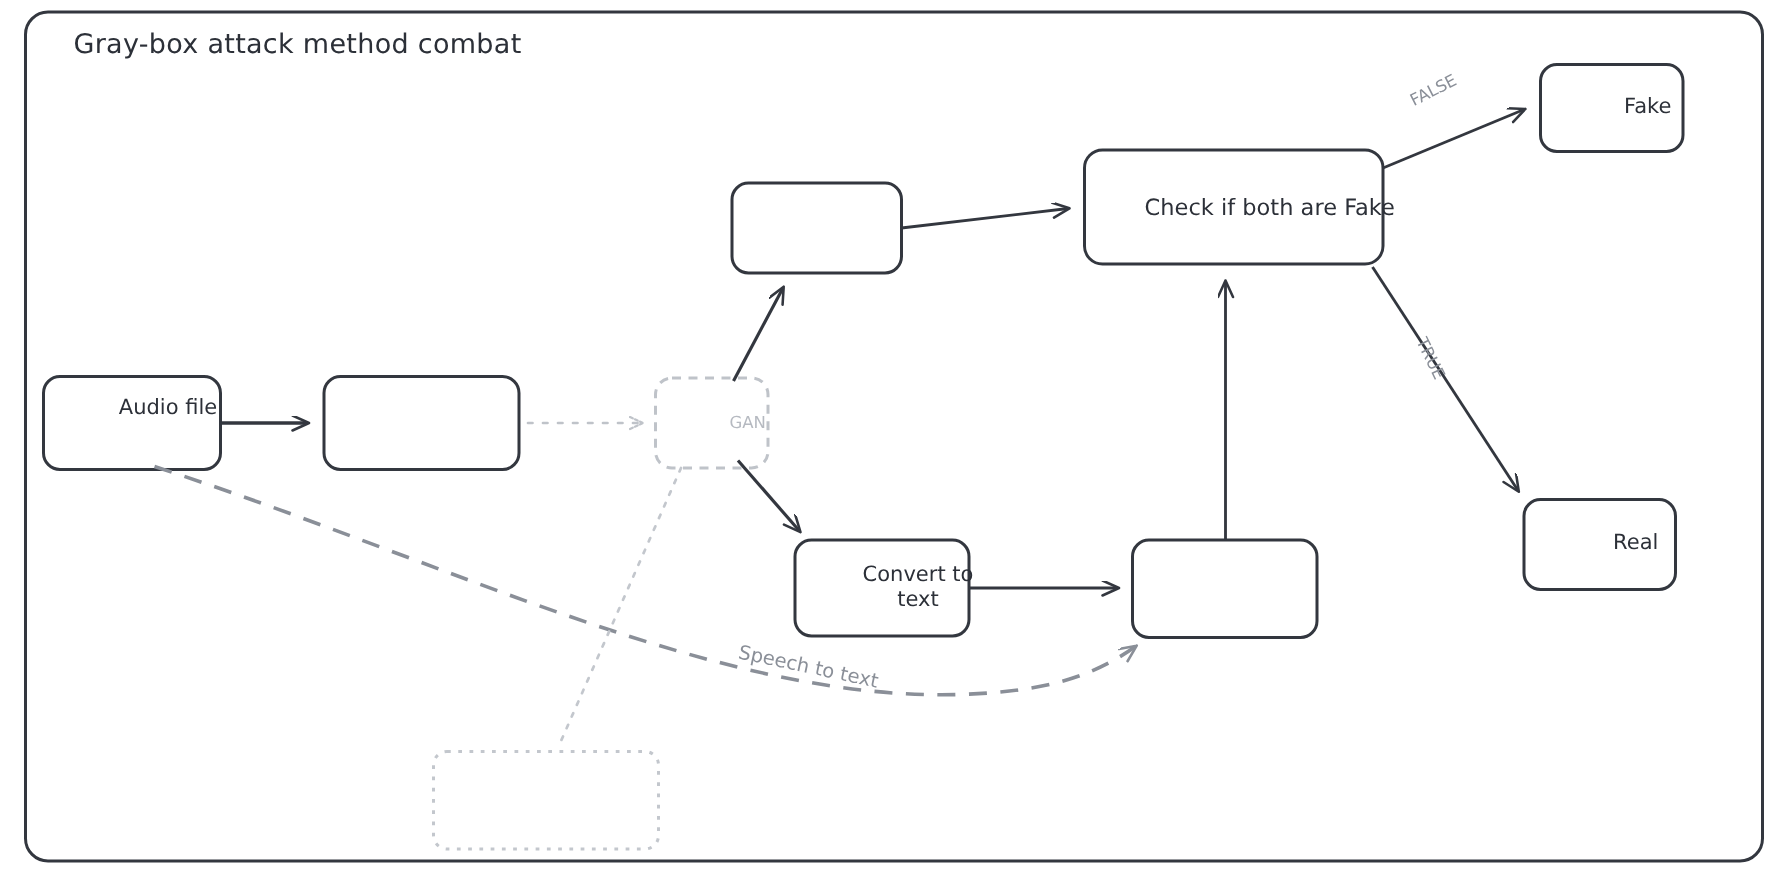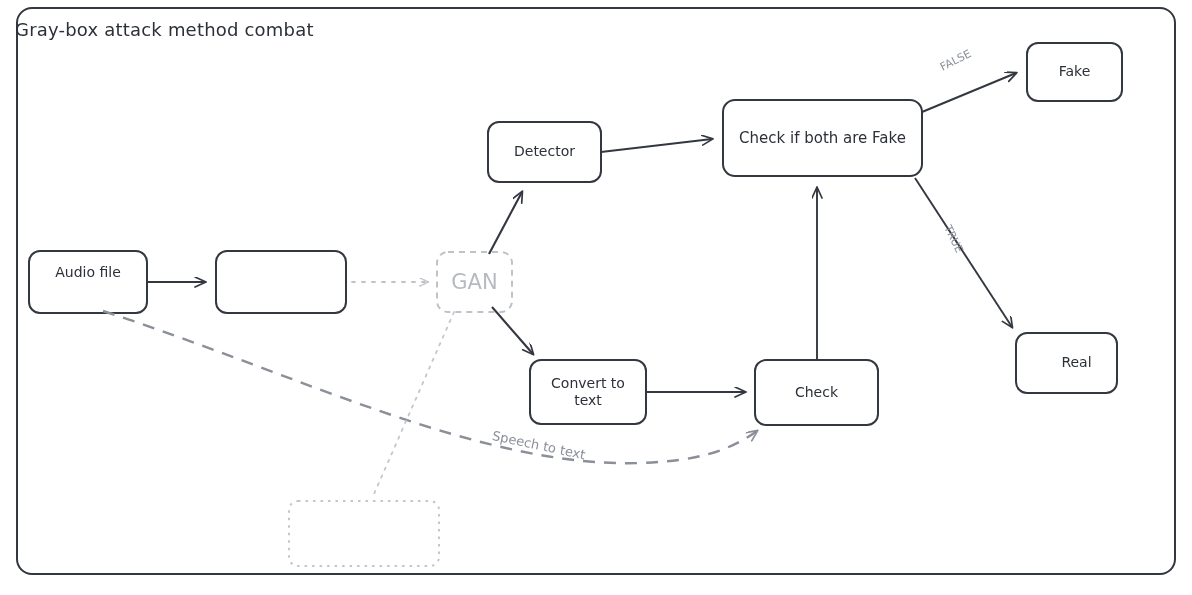--- a/index.html
+++ b/index.html
@@ -6,29 +6,30 @@
   body{
     width:1192px;height:595px;overflow:hidden;position:relative;
     font-family:"DejaVu Sans","Liberation Sans",sans-serif;
   }
   #canvas{position:absolute;inset:0;width:1192px;height:595px;}
   svg#diagram{position:absolute;left:0;top:0;width:1192px;height:595px;}
   .node-label{
     position:absolute;display:flex;align-items:center;justify-content:center;
     text-align:center;line-height:1.25;pointer-events:none;
     font-family:"DejaVu Sans","Liberation Sans",sans-serif;
+    padding-left:24px;
   }
   .lbl-dark{color:#2c3038;}
   .lbl-gray{color:#b6bac1;}
   .edge-label{
     position:absolute;color:#8a8f98;white-space:nowrap;
     font-family:"DejaVu Sans","Liberation Sans",sans-serif;
   }
   .title-text{
-    position:absolute;left:15px;top:19px;font-size:18px;color:#2c3038;
+    position:absolute;left:49px;top:19px;font-size:18px;color:#2c3038;
     letter-spacing:.2px;
     text-align:center;
   }
 </style>
 </head>
 <body>
 
 <div id="canvas">
 
   <svg id="diagram" viewBox="0 0 1192 595">
@@ -87,34 +88,32 @@
     <path d="M103,311 C 300,375 480,468 640,463 C 700,461 730,450 757,431" fill="none" stroke="#8a8f98" stroke-width="2.4" stroke-dasharray="12 9" marker-end="url(#arrow-gray)"></path>
 
     <path d="M454,312 L374,494" fill="none" stroke="#c3c7cd" stroke-width="1.8" stroke-dasharray="2.5 6" stroke-linecap="round"></path>
   </svg>
 
   <div class="title-text">Gray-box attack method combat</div>
 
   <div class="node-label lbl-dark" style="left:29px;top:251px;width:118px;height:44px;font-size:14px;">Audio file</div>
 
 
-  <div class="node-label lbl-gray" style="left:437px;top:252px;width:75px;height:60px;font-size:21px;">GAN</div>
+  <div class="node-label lbl-gray" style="left:437px;top:252px;width:75px;height:60px;font-size:11px;">GAN</div>
 
-  <div class="node-label lbl-dark" style="left:488px;top:122px;width:113px;height:60px;font-size:14px;">Detector</div>
 
   <div class="node-label lbl-dark" style="left:723px;top:100px;width:199px;height:76px;font-size:15px;">Check if both are Fake</div>
 
   <div class="node-label lbl-dark" style="left:1027px;top:43px;width:95px;height:58px;font-size:14px;">Fake</div>
 
-  <div class="node-label lbl-dark" style="left:1016px;top:333px;width:101px;height:60px;font-size:14px;margin-left:10px;">Real</div>
+  <div class="node-label lbl-dark" style="left:1016px;top:333px;width:101px;height:60px;font-size:14px;">Real</div>
 
   <div class="node-label lbl-dark" style="left:530px;top:360px;width:116px;height:64px;font-size:14px;white-space:pre-line;">Convert to
 text</div>
 
-  <div class="node-label lbl-dark" style="left:755px;top:360px;width:123px;height:65px;font-size:14px;">Check</div>
 
 
   <div class="edge-label" style="left:938px;top:62px;font-size:11px;transform:rotate(-27deg);transform-origin:left top;">FALSE</div>
 
   <div class="edge-label" style="left:953px;top:223px;font-size:11px;transform:rotate(64deg);transform-origin:left top;">TRUE</div>
 
   <div class="edge-label" style="left:494px;top:428px;font-size:13px;transform:rotate(12deg);transform-origin:left top;">Speech to text</div>
 
 </div>
 

